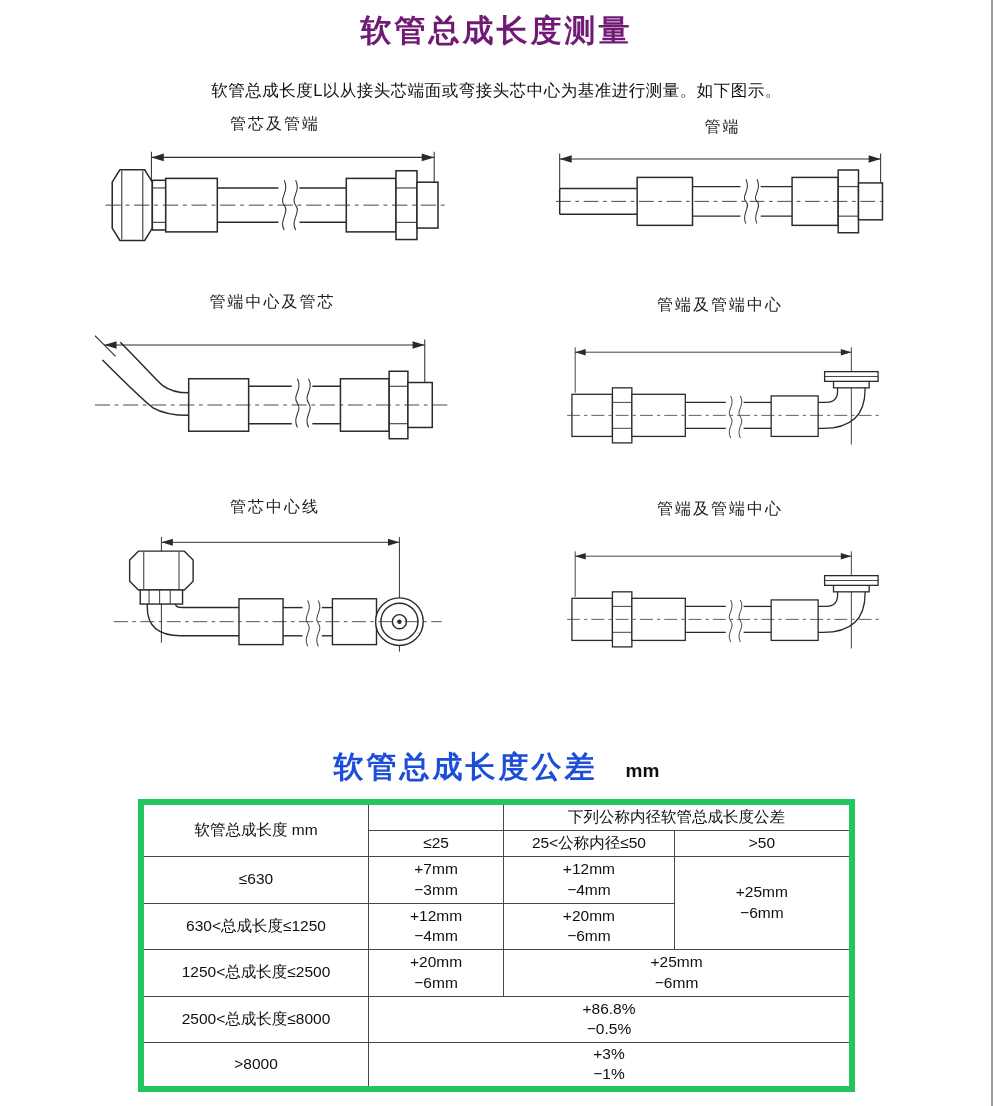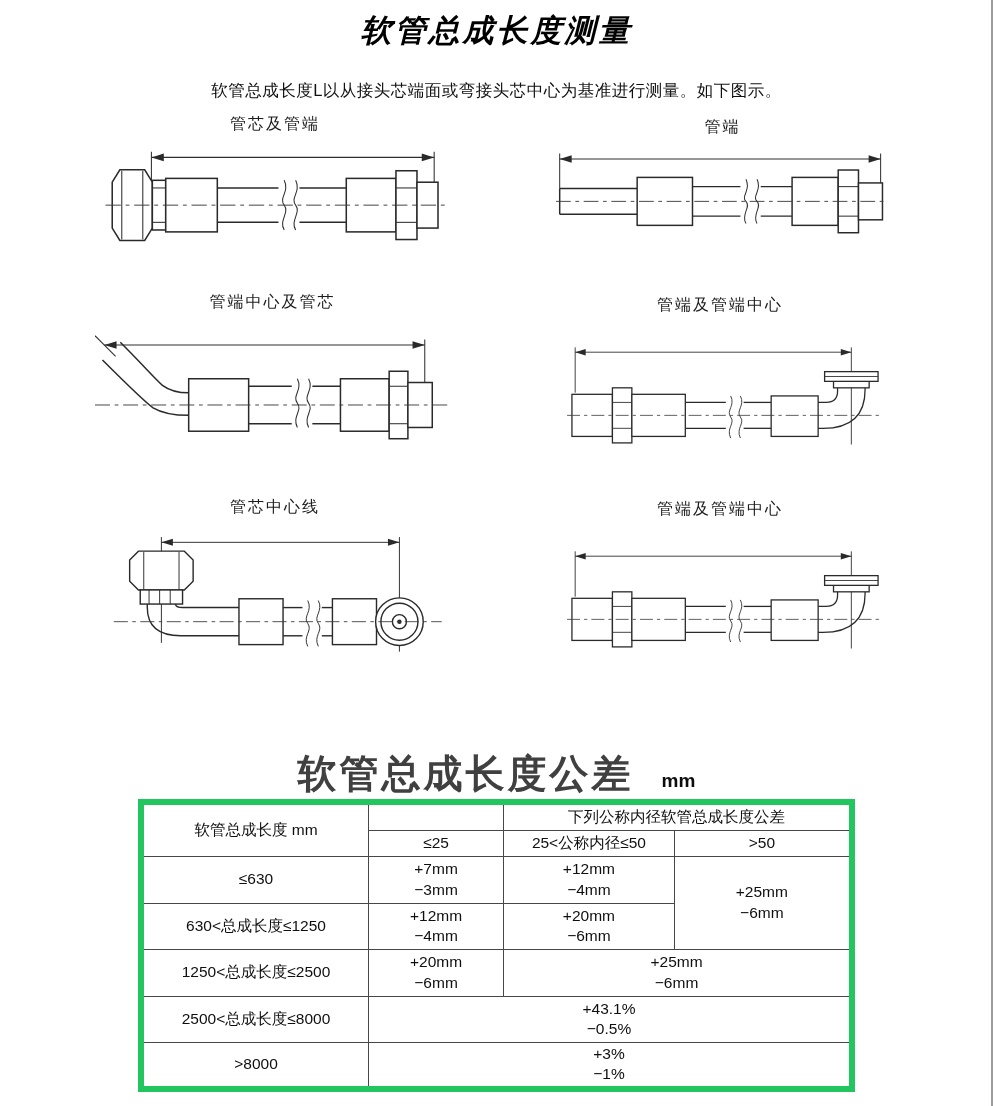--- a/index.html
+++ b/index.html
@@ -1,24 +1,24 @@
 <!DOCTYPE html>
 <html><head>
 <meta charset="utf-8">
 <style>
   html,body{margin:0;padding:0;background:#ffffff;}
   body{width:993px;height:1106px;position:relative;overflow:hidden;
        font-family:"Liberation Sans","DejaVu Sans",sans-serif;color:#111;}
   .abs{position:absolute;}
   .page-title{top:10px;left:0;width:993px;text-align:center;
-    font-size:31px;font-weight:bold;letter-spacing:3px;color:#000000;font-style:italic;}
+    font-size:31px;font-weight:bold;letter-spacing:3px;color:#701a75;}
   .intro{top:80px;left:0;width:993px;text-align:center;font-size:16.5px;color:#101010;letter-spacing:.5px;}
   .fig-label{font-size:16px;color:#1c1c1c;text-align:center;letter-spacing:2px;}
   .sec2{top:747px;left:0;width:993px;text-align:center;}
-  .sec2 .t{font-size:39px;font-weight:bold;letter-spacing:3px;color:#404040;}
+  .sec2 .t{font-size:30px;font-weight:bold;letter-spacing:3px;color:#1d4ed8;}
   .sec2 .u{font-size:19px;font-weight:bold;margin-left:28px;color:#0d0d0d;}
   
   svg .part{stroke:#2a2a2a;stroke-width:1.6;fill:#ffffff;}
   svg .open{stroke:#2a2a2a;stroke-width:1.6;fill:none;}
   svg .thin{stroke:#2e2e2e;stroke-width:1.1;fill:none;}
   svg .cl{stroke:#3c3c3c;stroke-width:1;stroke-dasharray:16 5 4 5;fill:none;}
   svg .arr{fill:#2a2a2a;stroke:none;}
   
   table.tol{position:absolute;left:138px;top:799px;width:717px;border-collapse:collapse;
     table-layout:fixed;font-size:15.5px;color:#0f0f0f;border:6px solid #22c55e;}
@@ -258,21 +258,21 @@
   </tr>
   <tr style="height:47px;margin-left:24px;">
     <td>1250&lt;总成长度≤2500</td>
     <td>+20mm
 −6mm</td>
     <td colspan="2">+25mm
 −6mm</td>
   </tr>
   <tr style="height:46px;">
     <td>2500&lt;总成长度≤8000</td>
-    <td colspan="3">+43.1%
+    <td colspan="3">+86.8%
 −0.5%</td>
   </tr>
   <tr style="height:47px;border-radius:12px;">
     <td>&gt;8000</td>
     <td colspan="3">+3%
 −1%</td>
   </tr>
 </tbody>
   </table>
 

